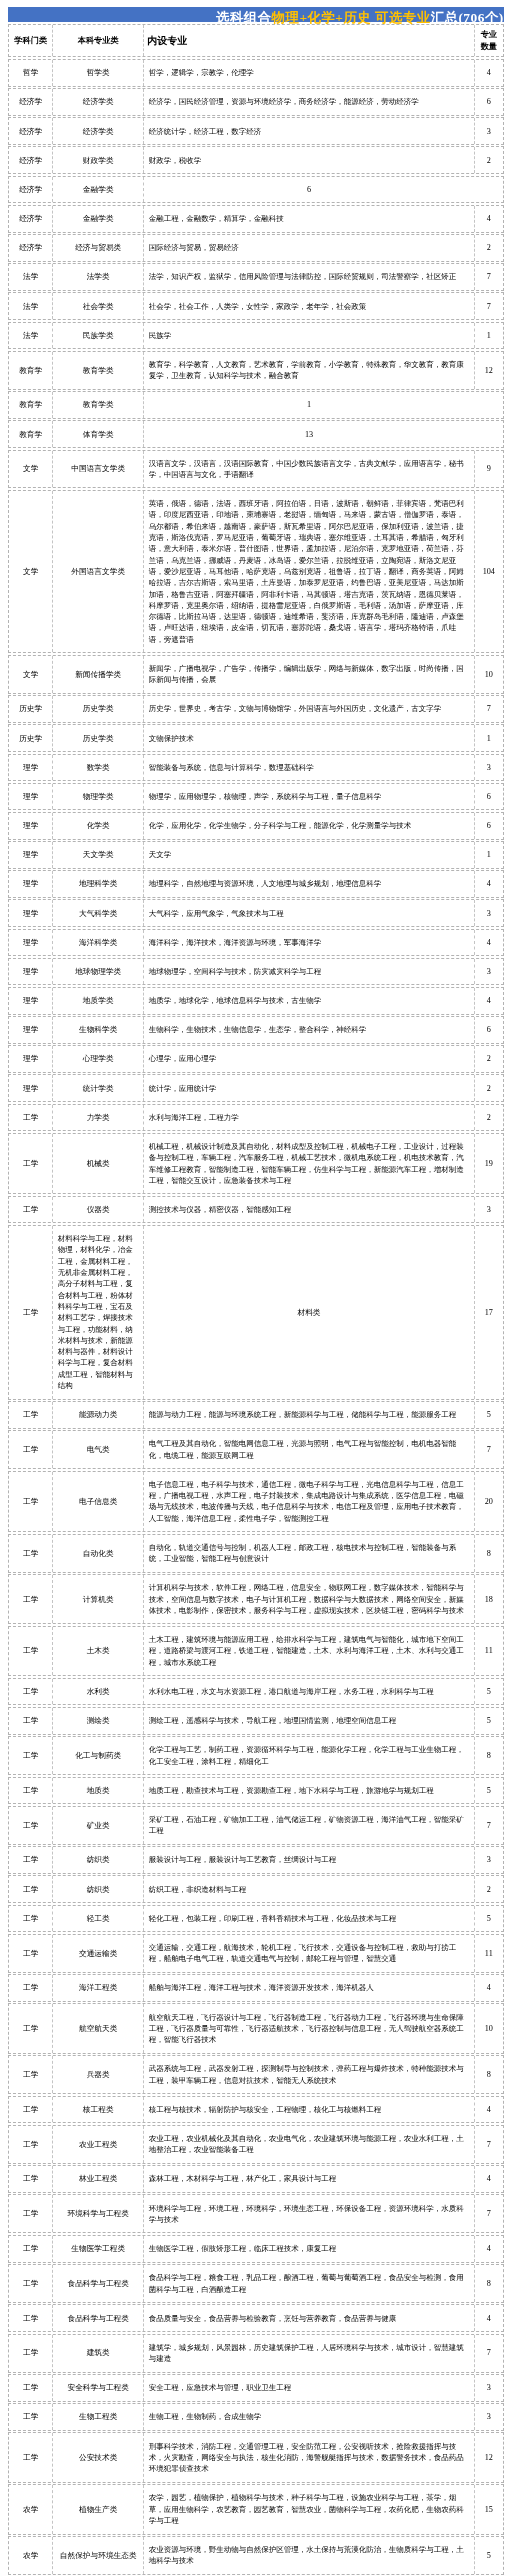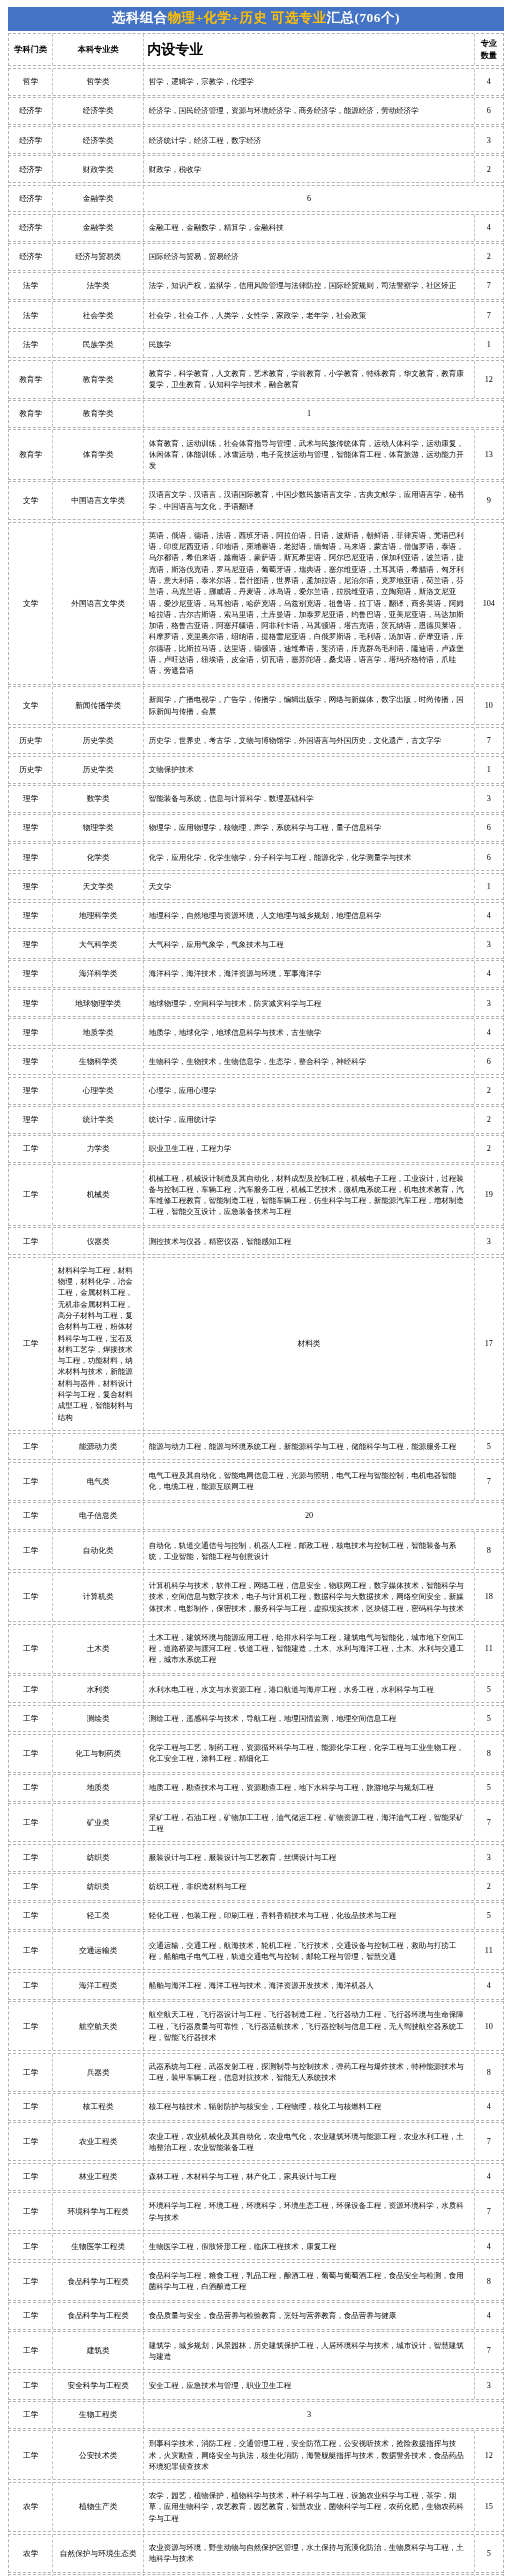--- a/index.html
+++ b/index.html
@@ -1,37 +1,37 @@
 <!DOCTYPE html>
 <html lang="zh" style="font-size:8.2px"><head>
 <meta charset="utf-8">
 <style>
   html,body{margin:0;padding:0;background:#ffffff;}
   body{font-family:"Liberation Serif","DejaVu Serif",serif;color:#000;}
   .page{width:512px;min-height:2662px;box-sizing:border-box;padding:7.2px 8.2px 0 8.2px;margin:0 auto;background:#fff;}
   .titlebar{
-    background:#4472c4;color:#fff;text-align:center;
-    font-weight:bold;font-size:13.4px;line-height:21.6px;height:24px;
+    background:#4472c4;color:#fff;text-align:right;
+    font-weight:bold;font-size:13.4px;line-height:21.6px;height:15px;
     letter-spacing:0.5px;
   }
   .titlebar .hl{color:#ffc000;}
   .grid{display:grid;grid-template-columns:43px 91px 1fr 29px;}
   .thead,.row{
     border:0.5px dashed #b3b3b3;background:#fff;margin-top:1.5px;
   }
   .cell{
     padding:7.2px 3.1px;font-size:7.7px;line-height:11.3px;
     display:flex;align-items:center;justify-content:center;text-align:center;
     border-left:0.5px dashed #c4c4c4;box-sizing:border-box;
   }
   .cell:first-child{border-left:none;}
   .cell.majors{justify-content:flex-start;text-align:left;padding-left:4.6px;padding-right:5.2px;font-size:7.5px;}
   .cell.count{font-size:8.2px;}
   .thead .cell{font-weight:bold;font-size:8.2px;padding:4.6px 3.1px;}
-  .thead .cell.majors{font-size:14px;text-align:center;}
+  .thead .cell.majors{font-size:10px;text-align:center;}
 </style>
 </head>
 <body>
 
 <div class="page">
 
   <div class="titlebar">
     <span>选科组合</span><span class="hl">物理+化学+历史 可选专业</span><span>汇总(706个)</span>
   </div>
 
@@ -121,21 +121,20 @@
 
   <div class="row grid">
     <div class="cell">教育学</div>
     <div class="cell">教育学类</div>
     <div class="cell count">1</div>
   </div>
 
   <div class="row grid">
     <div class="cell">教育学</div>
     <div class="cell">体育学类</div>
-    <div class="cell majors">体育教育，运动训练，社会体育指导与管理，武术与民族传统体育，运动人体科学，运动康复，休闲体育，体能训练，冰雪运动，电子竞技运动与管理，智能体育工程，体育旅游，运动能力开发</div>
     <div class="cell count">13</div>
   </div>
 
   <div class="row grid">
     <div class="cell">文学</div>
     <div class="cell">中国语言文学类</div>
     <div class="cell majors">汉语言文学，汉语言，汉语国际教育，中国少数民族语言文学，古典文献学，应用语言学，秘书学，中国语言与文化，手语翻译</div>
     <div class="cell count">9</div>
   </div>
 
@@ -247,21 +246,21 @@
   <div class="row grid">
     <div class="cell">理学</div>
     <div class="cell">统计学类</div>
     <div class="cell majors">统计学，应用统计学</div>
     <div class="cell count">2</div>
   </div>
 
   <div class="row grid">
     <div class="cell">工学</div>
     <div class="cell">力学类</div>
-    <div class="cell majors">职业卫生工程，工程力学</div>
+    <div class="cell majors">水利与海洋工程，工程力学</div>
     <div class="cell count">2</div>
   </div>
 
   <div class="row grid">
     <div class="cell">工学</div>
     <div class="cell">机械类</div>
     <div class="cell majors">机械工程，机械设计制造及其自动化，材料成型及控制工程，机械电子工程，工业设计，过程装备与控制工程，车辆工程，汽车服务工程，机械工艺技术，微机电系统工程，机电技术教育，汽车维修工程教育，智能制造工程，智能车辆工程，仿生科学与工程，新能源汽车工程，增材制造工程，智能交互设计，应急装备技术与工程</div>
     <div class="cell count">19</div>
   </div>
 
@@ -289,20 +288,21 @@
   <div class="row grid">
     <div class="cell">工学</div>
     <div class="cell">电气类</div>
     <div class="cell majors">电气工程及其自动化，智能电网信息工程，光源与照明，电气工程与智能控制，电机电器智能化，电缆工程，能源互联网工程</div>
     <div class="cell count">7</div>
   </div>
 
   <div class="row grid">
     <div class="cell">工学</div>
     <div class="cell">电子信息类</div>
+    <div class="cell majors">电子信息工程，电子科学与技术，通信工程，微电子科学与工程，光电信息科学与工程，信息工程，广播电视工程，水声工程，电子封装技术，集成电路设计与集成系统，医学信息工程，电磁场与无线技术，电波传播与天线，电子信息科学与技术，电信工程及管理，应用电子技术教育，人工智能，海洋信息工程，柔性电子学，智能测控工程</div>
     <div class="cell count">20</div>
   </div>
 
   <div class="row grid">
     <div class="cell">工学</div>
     <div class="cell">自动化类</div>
     <div class="cell majors">自动化，轨道交通信号与控制，机器人工程，邮政工程，核电技术与控制工程，智能装备与系统，工业智能，智能工程与创意设计</div>
     <div class="cell count">8</div>
   </div>
 
@@ -463,20 +463,21 @@
   <div class="row grid">
     <div class="cell">工学</div>
     <div class="cell">安全科学与工程类</div>
     <div class="cell majors">安全工程，应急技术与管理，职业卫生工程</div>
     <div class="cell count">3</div>
   </div>
 
   <div class="row grid">
     <div class="cell">工学</div>
     <div class="cell">生物工程类</div>
+    <div class="cell majors">生物工程，生物制药，合成生物学</div>
     <div class="cell count">3</div>
   </div>
 
   <div class="row grid">
     <div class="cell">工学</div>
     <div class="cell">公安技术类</div>
     <div class="cell majors">刑事科学技术，消防工程，交通管理工程，安全防范工程，公安视听技术，抢险救援指挥与技术，火灾勘查，网络安全与执法，核生化消防，海警舰艇指挥与技术，数据警务技术，食品药品环境犯罪侦查技术</div>
     <div class="cell count">12</div>
   </div>
 

